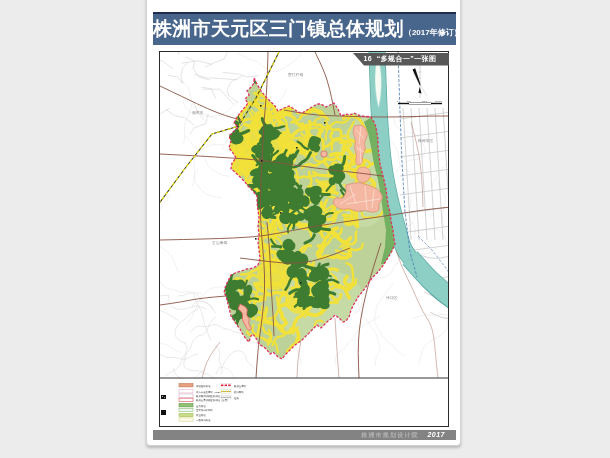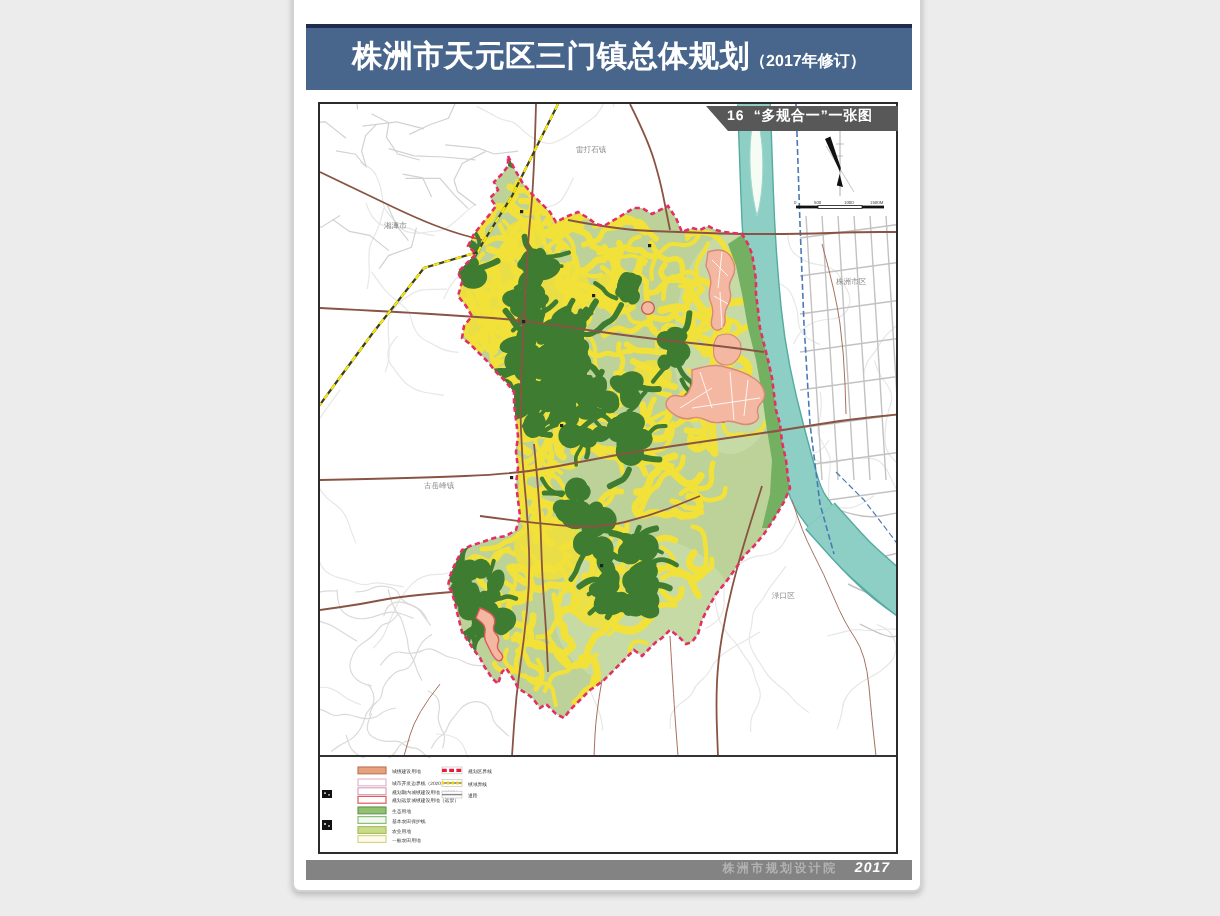--- a/index.html
+++ b/index.html
@@ -1,19 +1,19 @@
 <!DOCTYPE html>
 <html><head>
 <meta charset="utf-8">
 <style>
   html,body { margin:0; padding:0; }
   body { width:610px; height:458px; background:#ececec; font-family:"Liberation Sans", sans-serif; position:relative; overflow:hidden; }
   .page { position:absolute; left:146px; top:-8px; width:313px; height:451.5px; background:#ffffff; border:1px solid #d2d2d2; border-radius:4px; box-shadow:0 1.5px 3px rgba(0,0,0,0.22); }
   .titlebar { position:absolute; left:6px; top:18.5px; width:303px; height:33.5px; background:#48658c; border-top:2px solid #1d2c50; box-sizing:border-box; text-align:center; color:#fff; white-space:nowrap; line-height:29px; }
-  .titlebar .big { font-size:15px; font-weight:bold; letter-spacing:0.3px; }
+  .titlebar .big { font-size:19px; font-weight:bold; letter-spacing:0.3px; }
   .titlebar .small { font-size:8px; font-weight:bold; }
   .mapframe { position:absolute; left:12px; top:58px; width:288px; height:373.5px; border:1.5px solid #2b2b2b; background:#fff; overflow:hidden; }
   .subtitle { position:absolute; left:206px; top:60px; width:96px; height:12.5px; background:#585858; color:#fff; font-size:7px; font-weight:bold; letter-spacing:0.4px; line-height:12.5px; text-align:center; padding-right:2px; box-sizing:border-box; clip-path:polygon(0 0, 100% 0, 100% 100%, 11px 100%); }
   .footer { position:absolute; left:6px; top:437px; width:303px; height:9.5px; background:#838383; color:#b2b2b2; font-size:6px; font-weight:bold; line-height:9.5px; text-align:right; letter-spacing:1.2px; padding-right:11px; box-sizing:border-box; }
   .footer .yr { color:#ffffff; font-style:italic; font-size:7px; letter-spacing:0.5px; }
   .qr { position:absolute; width:5.5px; height:4.6px; background:#111; left:13.5px; background-image:radial-gradient(circle at 30% 40%, #bbb 0.4px, transparent 0.5px), radial-gradient(circle at 70% 60%, #999 0.4px, transparent 0.5px); }
 </style>
 </head>
 <body>
 

